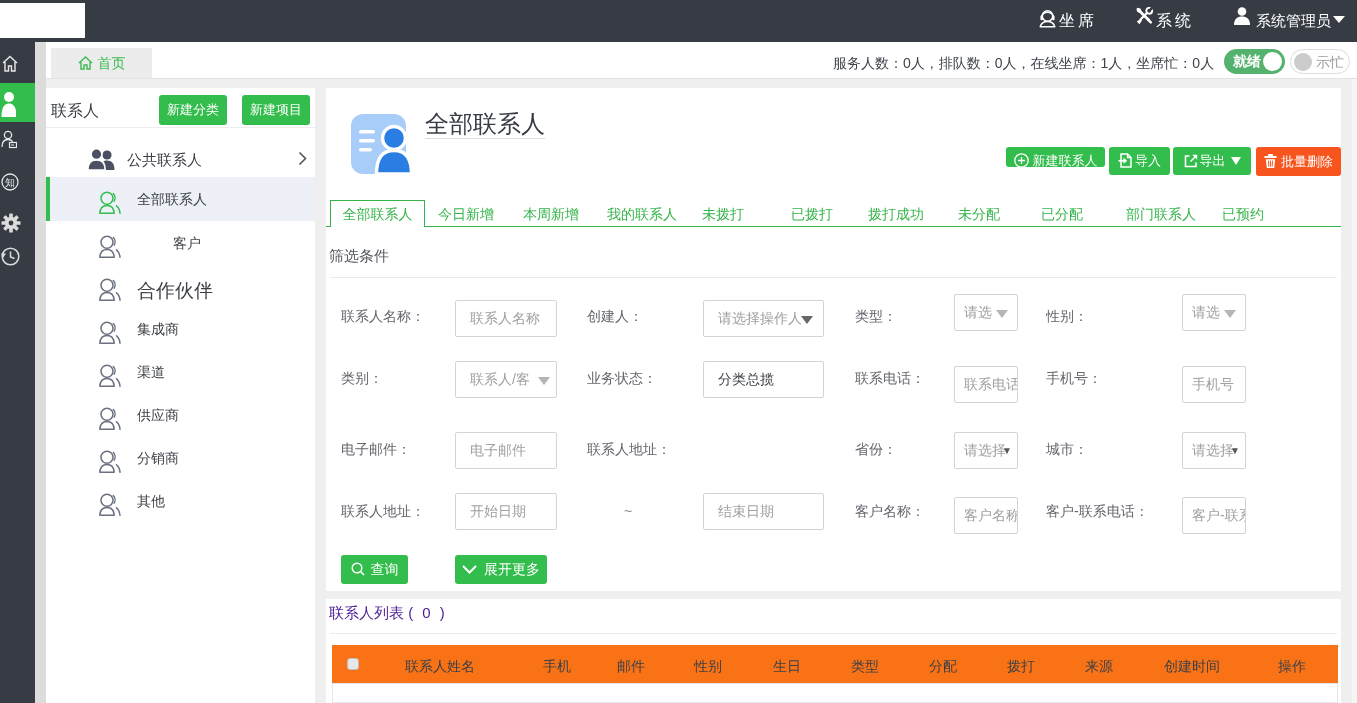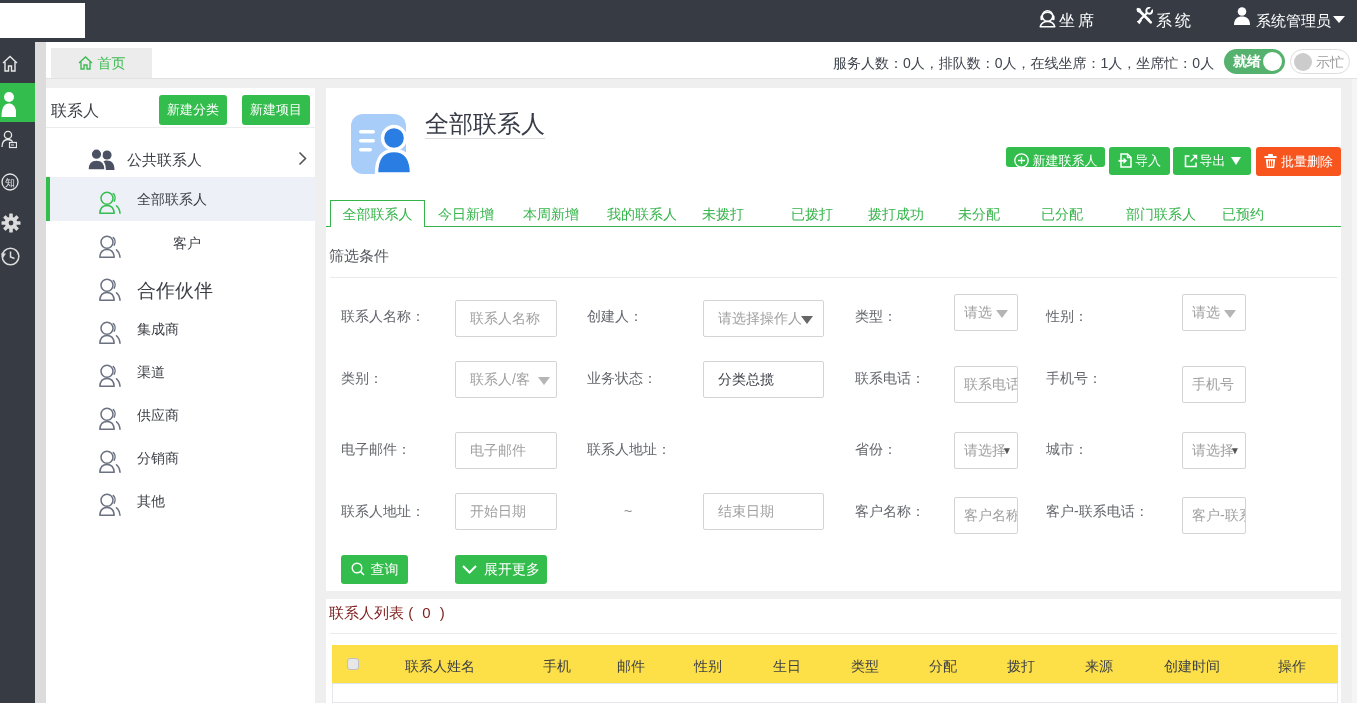--- a/index.html
+++ b/index.html
@@ -234,24 +234,24 @@
   <svg style="vertical-align:-2px;margin-right:6px" width="14" height="14" viewBox="0 0 14 14">
         <circle cx="6" cy="6" r="4.8" fill="none" stroke="#fff" stroke-width="1.4"></circle>
         <line x1="9.5" y1="9.5" x2="13" y2="13" stroke="#fff" stroke-width="1.6"></line>
       </svg>查询</div>
 <div class="abs gbtn" style="left:455px;top:555px;width:92px;height:29px;line-height:29px;font-size:14px;">
   <svg style="vertical-align:0px;margin-right:7px" width="15" height="9" viewBox="0 0 15 9">
         <path d="M1 1 L7.5 7.5 L14 1" fill="none" stroke="#fff" stroke-width="2"></path>
       </svg>展开更多</div>
 
 <div class="abs" id="listcard"></div>
-<div class="abs" style="left:329px;top:604px;font-size:15px;color:#7f1d1d;">联系人列表 <span style="letter-spacing:2.5px">( 0 )</span></div>
+<div class="abs" style="left:329px;top:604px;font-size:15px;color:#4c1d95;">联系人列表 <span style="letter-spacing:2.5px">( 0 )</span></div>
 <div class="abs" style="left:330px;top:633px;width:1007px;border-bottom:1px solid #eaeaea;"></div>
 <div class="abs" style="left:332px;top:645px;width:1006px;height:58px;border:1px solid #e4e8ee;border-top:none;"></div>
-<div class="abs" style="left:332px;top:645px;width:1006px;height:39px;background:#fde047;border-bottom:1px solid #dfe5ed;">
+<div class="abs" style="left:332px;top:645px;width:1006px;height:39px;background:#f97316;border-bottom:1px solid #dfe5ed;">
   <span style="position:absolute;left:15px;top:13px;width:12px;height:12px;background:#e7e7e7;border:1px solid #bfbfbf;border-radius:3px;"></span>
   <span class="thead" style="left:73px;">联系人姓名</span>
   <span class="thead" style="left:211px;">手机</span>
   <span class="thead" style="left:285px;">邮件</span>
   <span class="thead" style="left:362px;">性别</span>
   <span class="thead" style="left:441px;">生日</span>
   <span class="thead" style="left:519px;">类型</span>
   <span class="thead" style="left:597px;">分配</span>
   <span class="thead" style="left:675px;">拨打</span>
   <span class="thead" style="left:753px;">来源</span>

